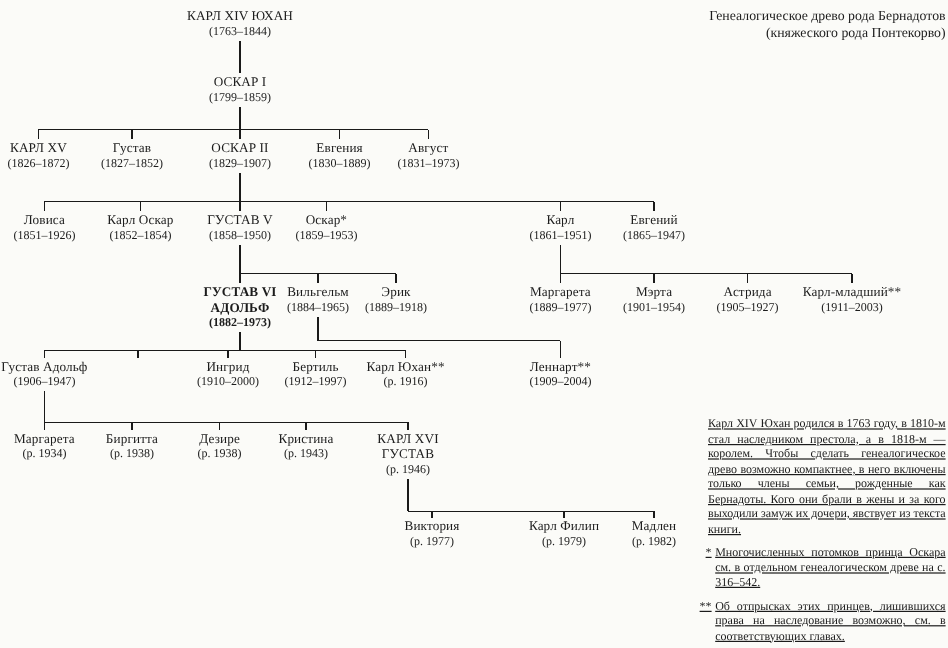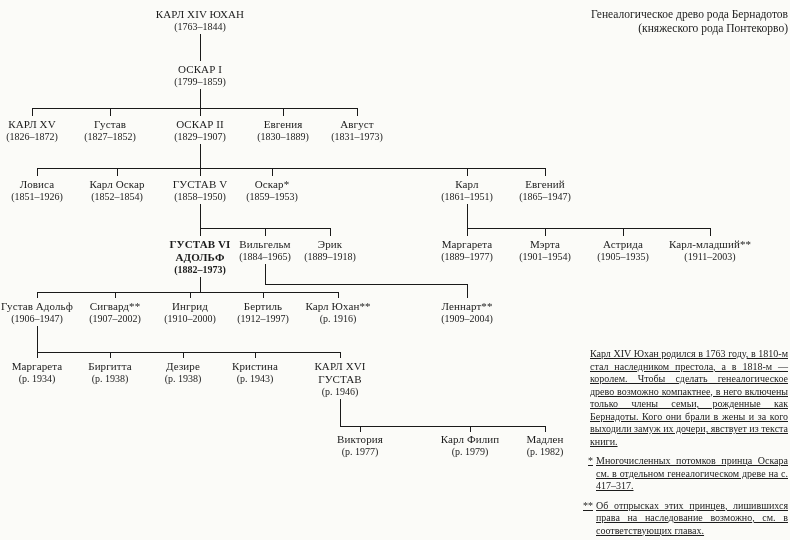--- a/index.html
+++ b/index.html
@@ -163,34 +163,30 @@
   <div class="node" style="left:467px;top:238px">
     <div class="nm">Маргарета</div>
     <div class="dt">(1889–1977)</div>
   </div>
   <div class="node" style="left:545px;top:238px">
     <div class="nm">Мэрта</div>
     <div class="dt">(1901–1954)</div>
   </div>
   <div class="node" style="left:623px;top:238px">
     <div class="nm">Астрида</div>
-    <div class="dt">(1905–1935)</div>
+    <div class="dt">(1905–1927)</div>
   </div>
   <div class="node" style="left:710px;top:238px">
     <div class="nm">Карл-младший**</div>
     <div class="dt">(1911–2003)</div>
   </div>
 
   <div class="node" style="left:37px;top:300px">
     <div class="nm">Густав Адольф</div>
     <div class="dt">(1906–1947)</div>
-  </div>
-  <div class="node" style="left:115px;top:300px">
-    <div class="nm">Сигвард**</div>
-    <div class="dt">(1907–2002)</div>
   </div>
   <div class="node" style="left:190px;top:300px">
     <div class="nm">Ингрид</div>
     <div class="dt">(1910–2000)</div>
   </div>
   <div class="node" style="left:263px;top:300px">
     <div class="nm">Бертиль</div>
     <div class="dt">(1912–1997)</div>
   </div>
   <div class="node" style="left:338px;top:300px">
@@ -233,21 +229,21 @@
   </div>
   <div class="node" style="left:545px;top:433px">
     <div class="nm">Мадлен</div>
     <div class="dt">(р. 1982)</div>
   </div>
 
   <div class="rightcol">
     <div class="para">Карл XIV Юхан родился в 1763 году, в 1810-м стал наследником престола, а в 1818-м — королем. Чтобы сделать генеалогическое древо возможно компактнее, в него включены только члены семьи, рожденные как Бернадоты. Кого они брали в жены и за кого выходили замуж их дочери, явствует из текста книги.</div>
     <div class="fn">
       <span class="mark">*</span>
-      <span class="txt">Многочисленных потомков принца Оскара см. в отдельном генеалогическом древе на с. 417–317.</span>
+      <span class="txt">Многочисленных потомков принца Оскара см. в отдельном генеалогическом древе на с. 316–542.</span>
     </div>
     <div class="fn">
       <span class="mark">**</span>
       <span class="txt">Об отпрысках этих принцев, лишившихся права на наследование возможно, см. в соответствующих главах.</span>
     </div>
   </div>
 
 </div>
 
 </body></html>

